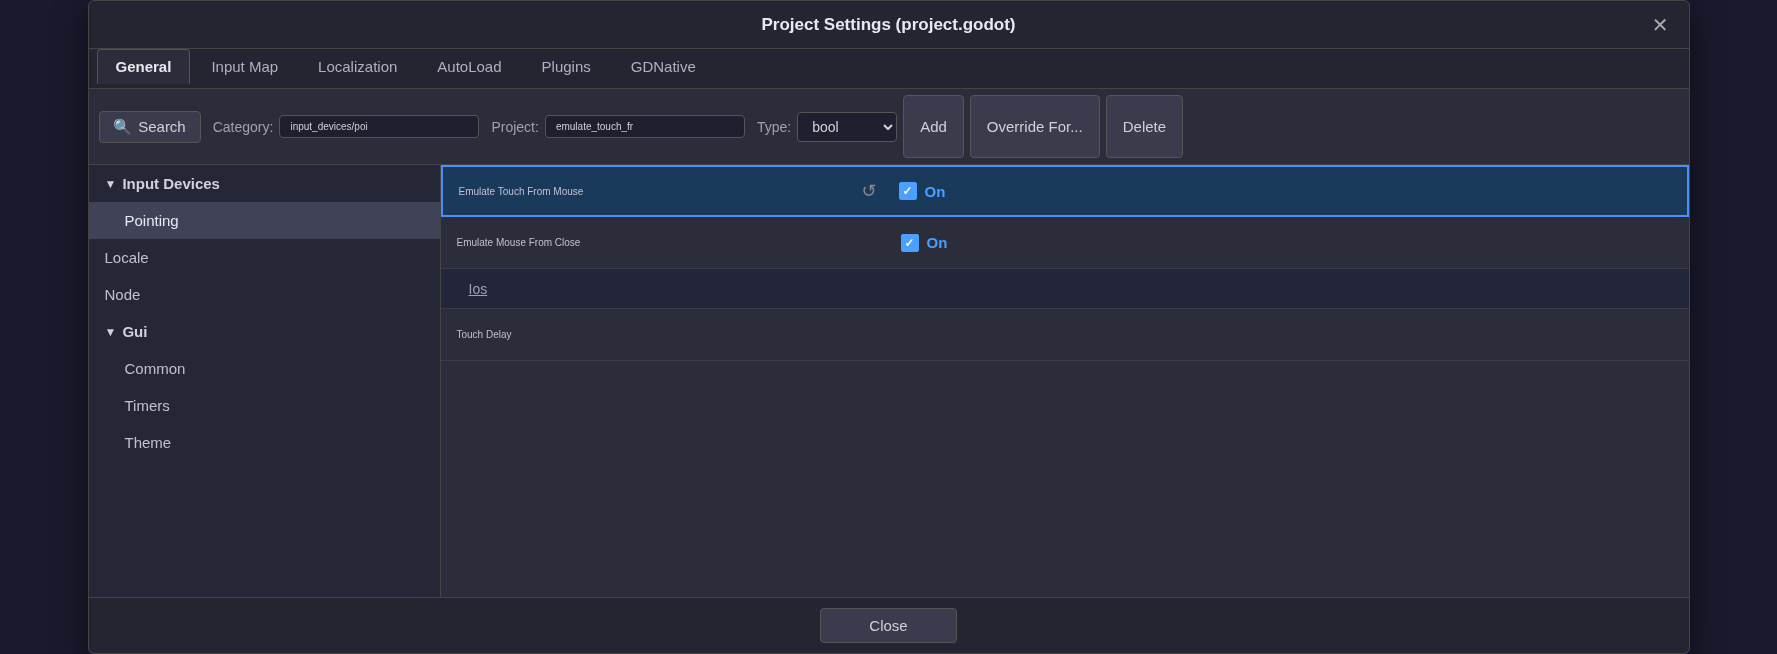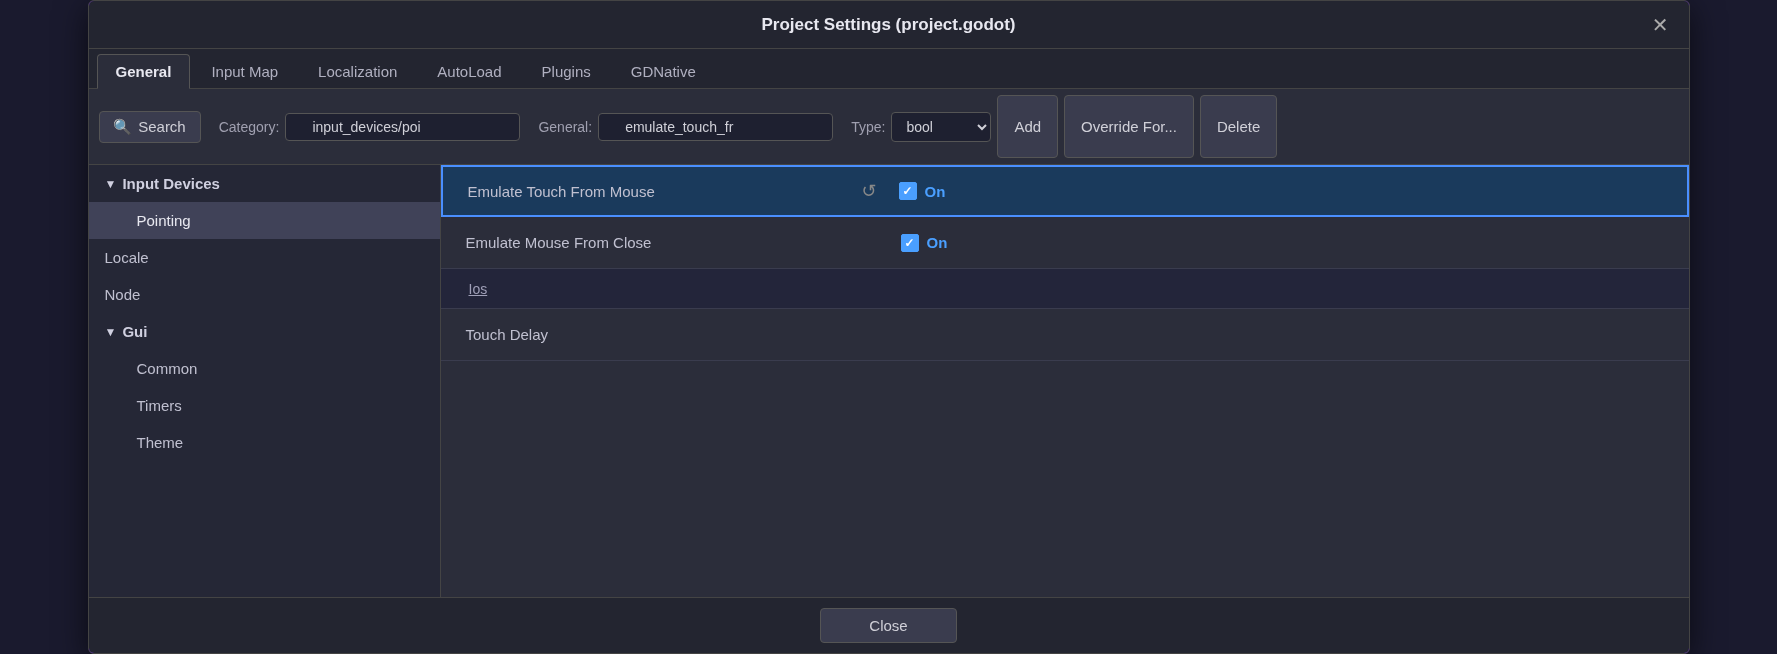--- a/index.html
+++ b/index.html
@@ -50,21 +50,21 @@
       color: #aaa;
       font-size: 20px;
       cursor: pointer;
       padding: 2px 6px;
       border-radius: 3px;
     }
     
     .tab-bar {
       background: #232530;
       display: flex;
-      align-items: flex-end;
+      align-items: flex-start;
       padding: 0 8px;
       border-bottom: 1px solid #444;
       min-height: 40px;
     }
     .tab {
       padding: 8px 18px;
       cursor: pointer;
       color: #b0b0c0;
       border-radius: 4px 4px 0 0;
       font-size: 15px;
@@ -96,29 +96,29 @@
       padding: 6px 14px;
       cursor: pointer;
       font-size: 15px;
       display: flex;
       align-items: center;
       gap: 6px;
     }
     .toolbar-label {
       color: #a0a0b0;
       font-size: 14px;
-      margin-left: 12px;
+      margin-left: 6px;
     }
     .toolbar-input {
       background: #1e2030;
       border: 1px solid #555;
       border-radius: 4px;
       color: #d0d0d8;
-      padding: 5px 26px;
-      font-size: 14px;
+      padding: 5px 10px;
+      font-size: 10px;
       min-width: 160px;
     }
     .type-select {
       background: #1e2030;
       border: 1px solid #555;
       border-radius: 4px;
       color: #d0d0d8;
       padding: 5px 10px;
       font-size: 14px;
       min-width: 100px;
@@ -155,21 +155,21 @@
       display: flex;
       align-items: center;
       gap: 6px;
     }
     .sidebar-item.active { background: #404258; color: #e8e8f0; }
     .sidebar-item.group {
       font-weight: bold;
       color: #d0d0e0;
     }
     .sidebar-item.child {
-      padding-left: 48px;
+      padding-left: 36px;
     }
     .chevron { font-size: 12px; }
     
     .settings-panel {
       flex: 1;
       background: #2b2d3a;
       overflow-y: auto;
     }
     .settings-row {
       display: flex;
@@ -185,23 +185,22 @@
     .settings-row.section-header {
       background: #23253a;
       padding-left: 28px;
       min-height: 40px;
       font-size: 14px;
       color: #a0a0b8;
       text-decoration: underline;
     }
     .setting-name {
       flex: 1;
-      font-size: 15px;
+      font-size: 10px;
       color: #c0c0d0;
-      margin-left: 9px;
     }
     .reset-btn {
       background: none;
       border: none;
       cursor: pointer;
       color: #888;
       font-size: 18px;
       margin-right: 8px;
       padding: 2px 6px;
       border-radius: 3px;
@@ -278,21 +277,21 @@
       <div class="tab">GDNative</div>
     </div>
 
   <div class="toolbar">
     <button class="search-btn">
       <span>🔍</span>
       <span>Search</span>
     </button>
     <span class="toolbar-label">Category:</span>
     <input class="toolbar-input" style="min-width: 200px;" value="input_devices/poi">
-    <span class="toolbar-label">General:</span>
+    <span class="toolbar-label">Project:</span>
     <input class="toolbar-input" style="min-width: 200px;" value="emulate_touch_fr">
     <span class="toolbar-label">Type:</span>
     <select class="type-select"><option value="bool">bool</option><option value="int">int</option><option value="float">float</option><option value="String">String</option><option value="Color">Color</option><option value="Vector2">Vector2</option><option value="Vector3">Vector3</option></select>
     <button class="toolbar-btn">Add</button>
     <button class="toolbar-btn">Override For...</button>
     <button class="toolbar-btn">Delete</button>
   </div>
 
   <div class="main-content">
 

